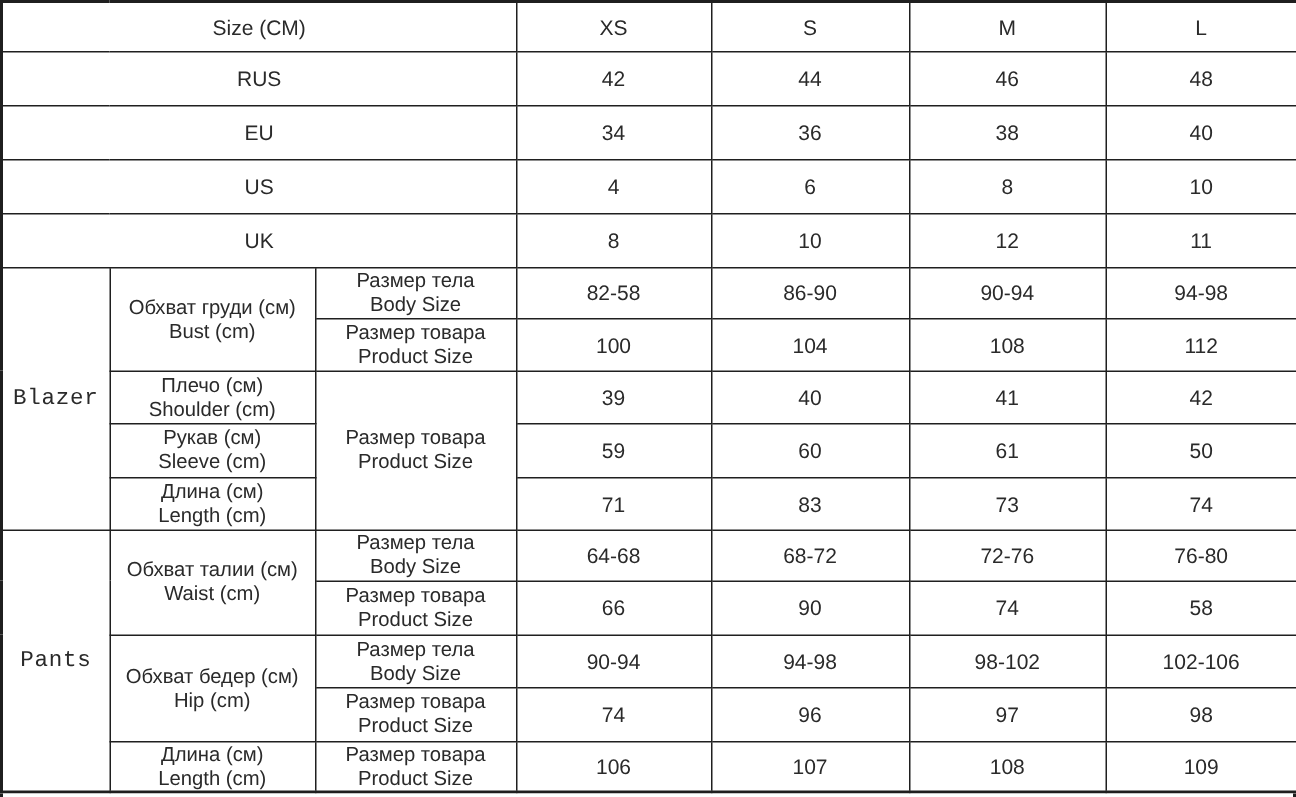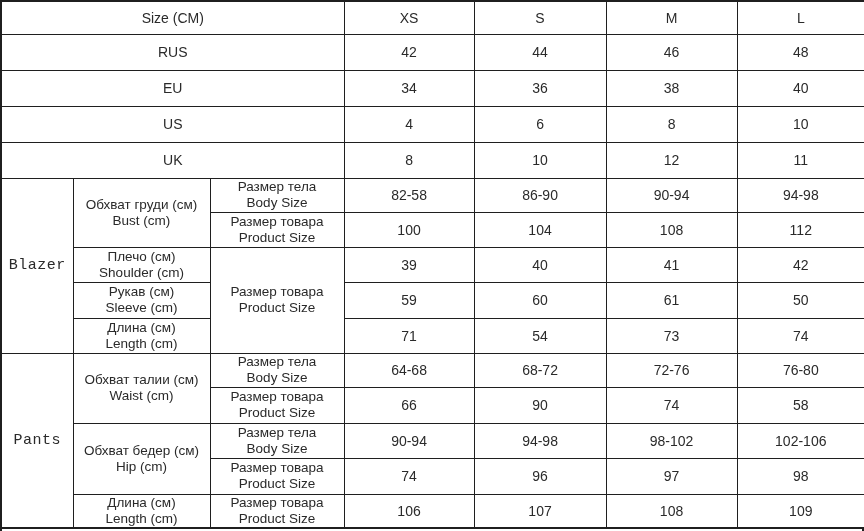--- a/index.html
+++ b/index.html
@@ -143,21 +143,21 @@
     <td>60</td>
     <td>61</td>
     <td>50</td>
   </tr>
   <tr style="height:35px">
     <td class="two">
       <span>Длина (см)</span>
       <span>Length (cm)</span>
     </td>
     <td>71</td>
-    <td>54</td>
+    <td>83</td>
     <td>73</td>
     <td>74</td>
   </tr>
 
   <tr style="height:34px">
     <td rowspan="5" class="section-cell">Pants</td>
     <td rowspan="2" class="two">
       <span>Обхват талии (см)</span>
       <span>Waist (cm)</span>
     </td>

